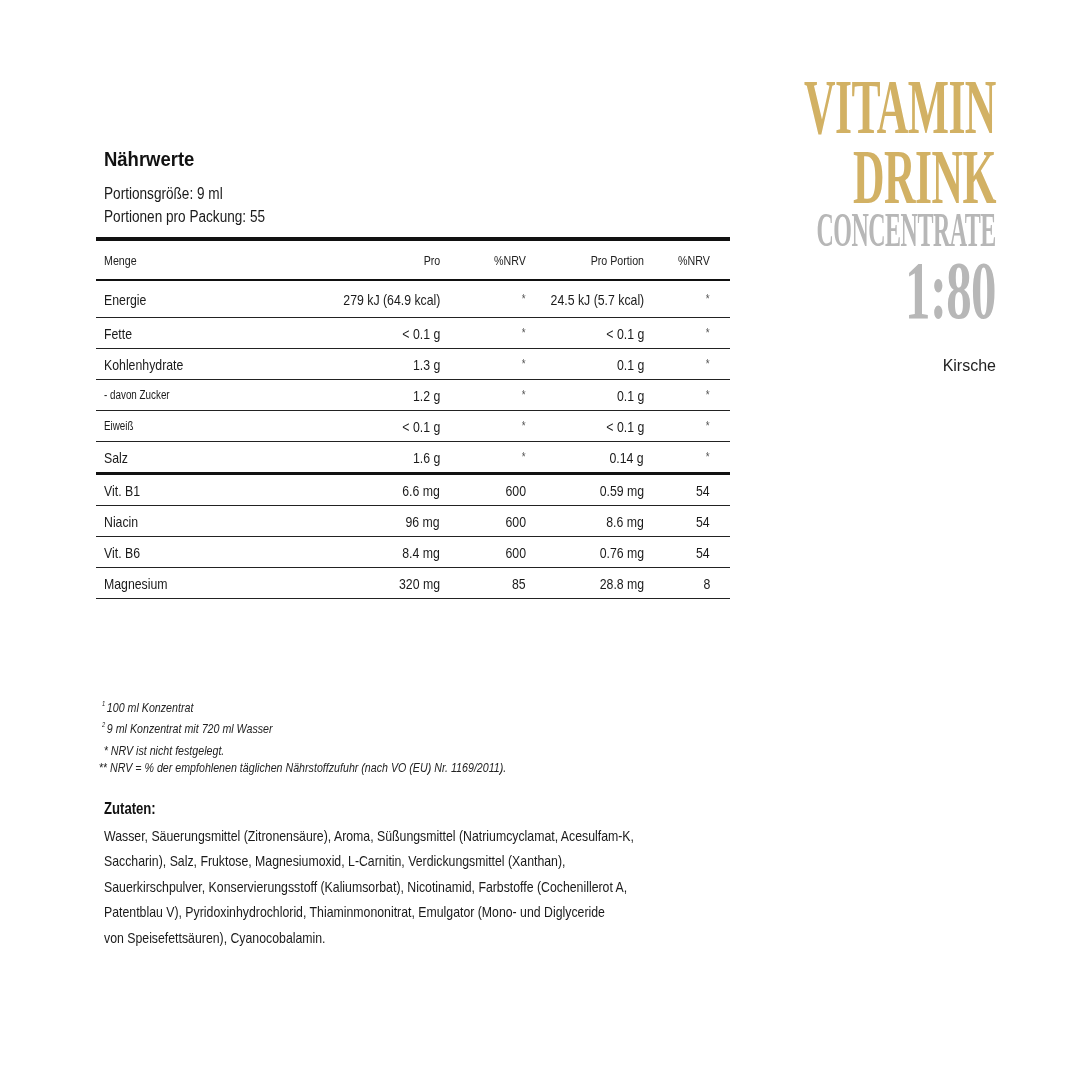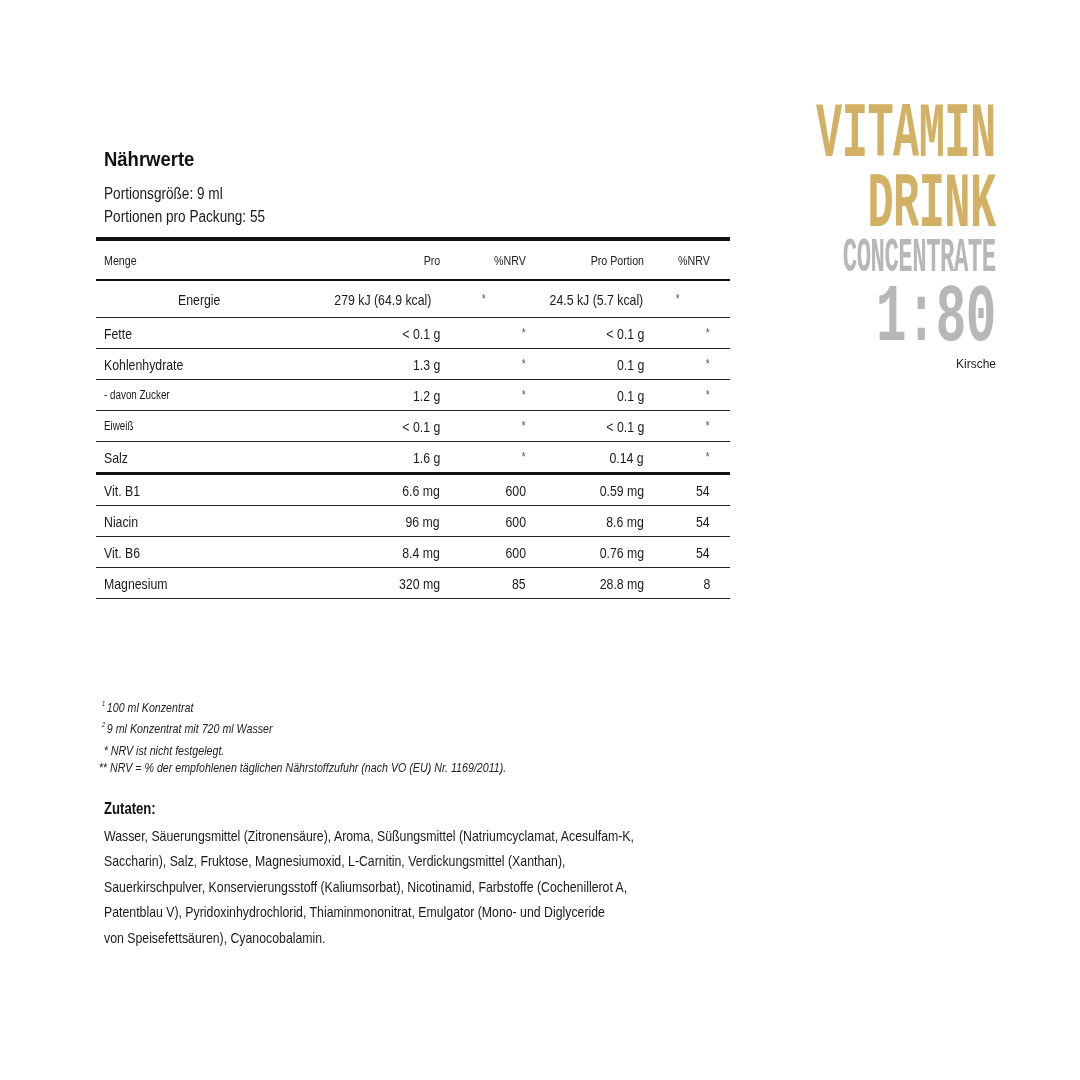--- a/index.html
+++ b/index.html
@@ -3,36 +3,36 @@
   <meta charset="utf-8">
   <style>
     html, body { margin: 0; padding: 0; background: #ffffff; }
     body {
       width: 1080px; height: 1080px; position: relative; overflow: hidden;
       font-family: "Liberation Sans", sans-serif; color: #1a1a1a;
     }
 
     
     .brand {
-      position: absolute; right: 84px; top: 96px; text-align: right;
-      font-family: Liberation Mono, monospace; font-weight: bold;
+      position: absolute; right: 84px; top: 68px; text-align: right;
+      font-family: Liberation Serif, serif; font-weight: bold;
       line-height: 1;
     }
     .brand .line {
       display: block; transform-origin: right top; white-space: nowrap;
     }
     .brand .gold { color: #d2b164; }
     .brand .grey { color: #b7b7b7; }
     .brand .l1 { font-size: 78px; transform: scaleX(0.56); letter-spacing: -1px; height: 70px; }
     .brand .l2 { font-size: 78px; transform: scaleX(0.56); letter-spacing: -1px; height: 70px; }
     .brand .l3 { font-size: 48px; transform: scaleX(0.50); letter-spacing: -1px; height: 44px; margin-top: -2px;}
     .brand .l4 { font-size: 82px; transform: scaleX(0.62); letter-spacing: -1px; height: 78px; margin-top: 0px;}
     .flavor {
       position: absolute; right: 84px; top: 357px;
-      font-family: "Liberation Sans", sans-serif; font-size: 12px; color: #222;
+      font-family: "Liberation Sans", sans-serif; font-size: 16px; color: #222;
     }
 
     
     .title {
       position: absolute; left: 104px; top: 147px; font-size: 21px; font-weight: bold;
       transform: scaleX(0.88); transform-origin: left top; color: #111;
     }
     .meta {
       position: absolute; left: 104px; top: 182px; font-size: 16px; line-height: 23px;
       transform: scaleX(0.85); transform-origin: left top; color: #1a1a1a;
@@ -54,21 +54,21 @@
     .nut-table td { font-size: 15px; color: #1a1a1a; }
     .nut-table .c-name { text-align: left; padding-left: 8px; width: 200px; }
     .nut-table .c-pro { text-align: right; width: 136px; padding-right: 0; }
     .nut-table .c-nrv1 { text-align: right; width: 86px; padding-right: 2px; }
     .nut-table .c-pp { text-align: right; width: 116px; }
     .nut-table .c-nrv2 { text-align: right; padding-right: 20px; }
     .nut-table .txt { display: inline-block; transform: scaleX(0.82); }
     .nut-table .c-name .txt { transform-origin: left center; }
     .nut-table .c-pro .txt, .nut-table .c-nrv1 .txt, .nut-table .c-pp .txt, .nut-table .c-nrv2 .txt { transform-origin: right center; }
     .nut-table .star { color: #555; font-size: 12px; }
-    .nut-table tr.first-row td { height: 36px; text-align: center; }
+    .nut-table tr.first-row td { height: 36px; }
     .nut-table tr.group-end td { border-bottom: 3px solid #111; }
     .nut-table tr.last td { border-bottom: 4px solid #111; }
     .nut-table .small { font-size: 12px; }
 
     
     .footnotes {
       position: absolute; left: 102px; top: 695px; font-size: 13px; font-style: italic;
       color: #222; line-height: 17px; transform: scaleX(0.82); transform-origin: left top;
     }
     .footnotes .gap { height: 5px; }

